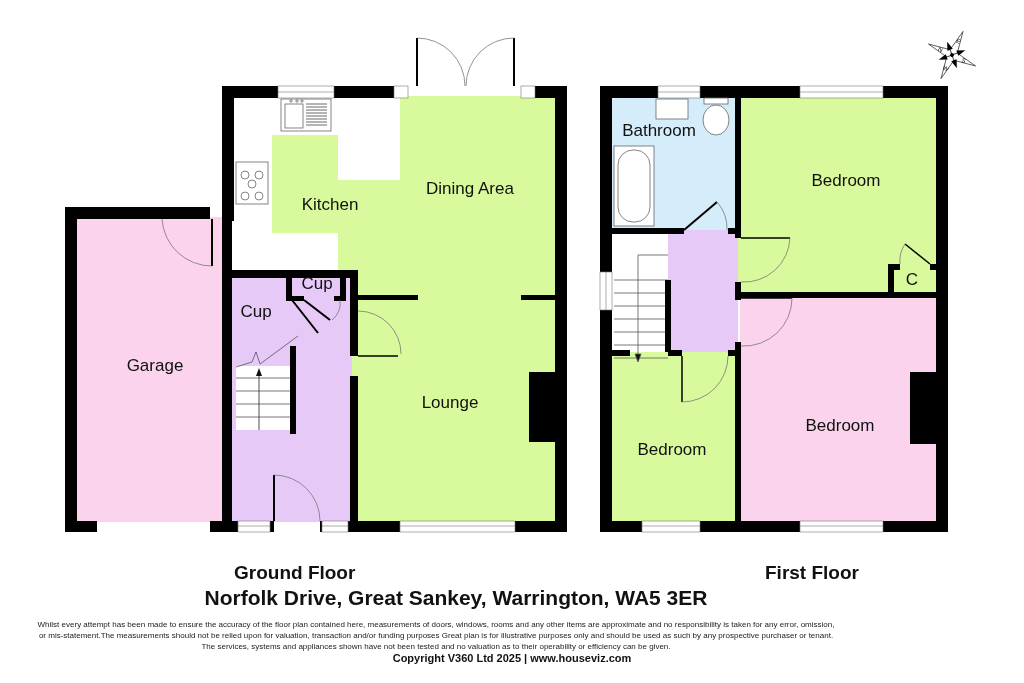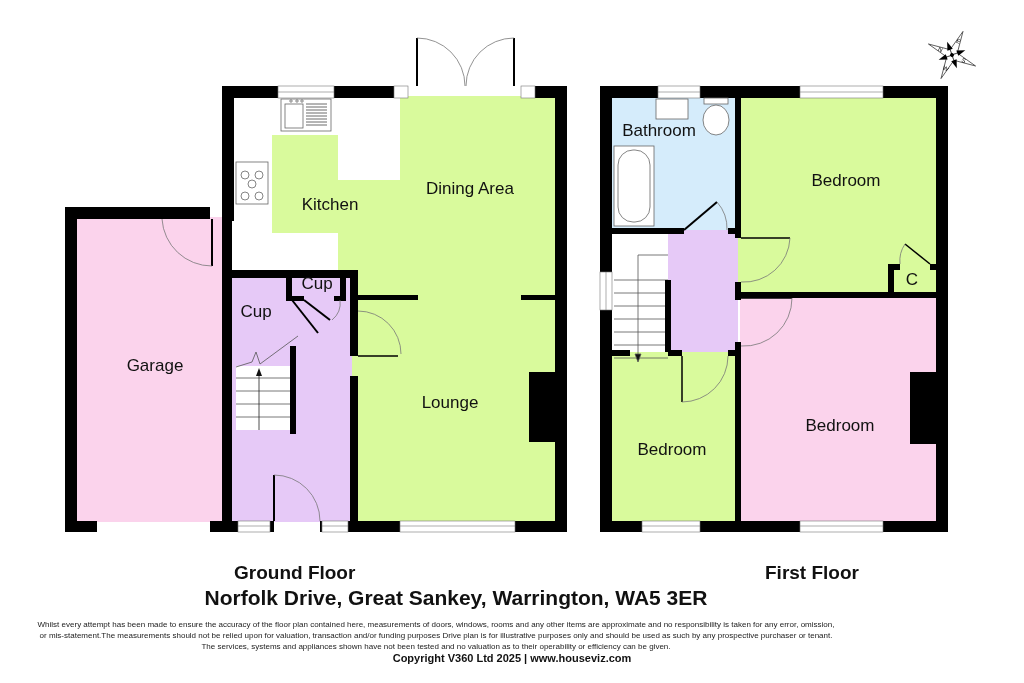--- a/index.html
+++ b/index.html
@@ -238,16 +238,16 @@
     <text x="-13" y="2" font-size="6" text-anchor="middle" font-family="Liberation Sans, sans-serif">N</text>
   </g>
 </svg>
 
 <div class="caption" id="gf-title">Ground Floor</div>
 <div class="caption" id="ff-title">First Floor</div>
 <div class="caption" id="address">Norfolk Drive, Great Sankey, Warrington, WA5 3ER</div>
 
 <div class="disclaimer" id="disc">
   <div>Whilst every attempt has been made to ensure the accuracy of the floor plan contained here, measurements of doors, windows, rooms and any other items are approximate and no responsibility is taken for any error, omission,</div>
-  <div>or mis-statement.The measurements should not be relied upon for valuation, transaction and/or funding purposes Drive plan is for illustrative purposes only and should be used as such by any prospective purchaser or tenant.</div>
+  <div>or mis-statement.The measurements should not be relied upon for valuation, transaction and/or funding purposes Great plan is for illustrative purposes only and should be used as such by any prospective purchaser or tenant.</div>
   <div>The services, systems and appliances shown have not been tested and no valuation as to their operability or efficiency can be given.</div>
 </div>
 <div id="copyright">Copyright V360 Ltd 2025 | www.houseviz.com</div>
 
 </body></html>

